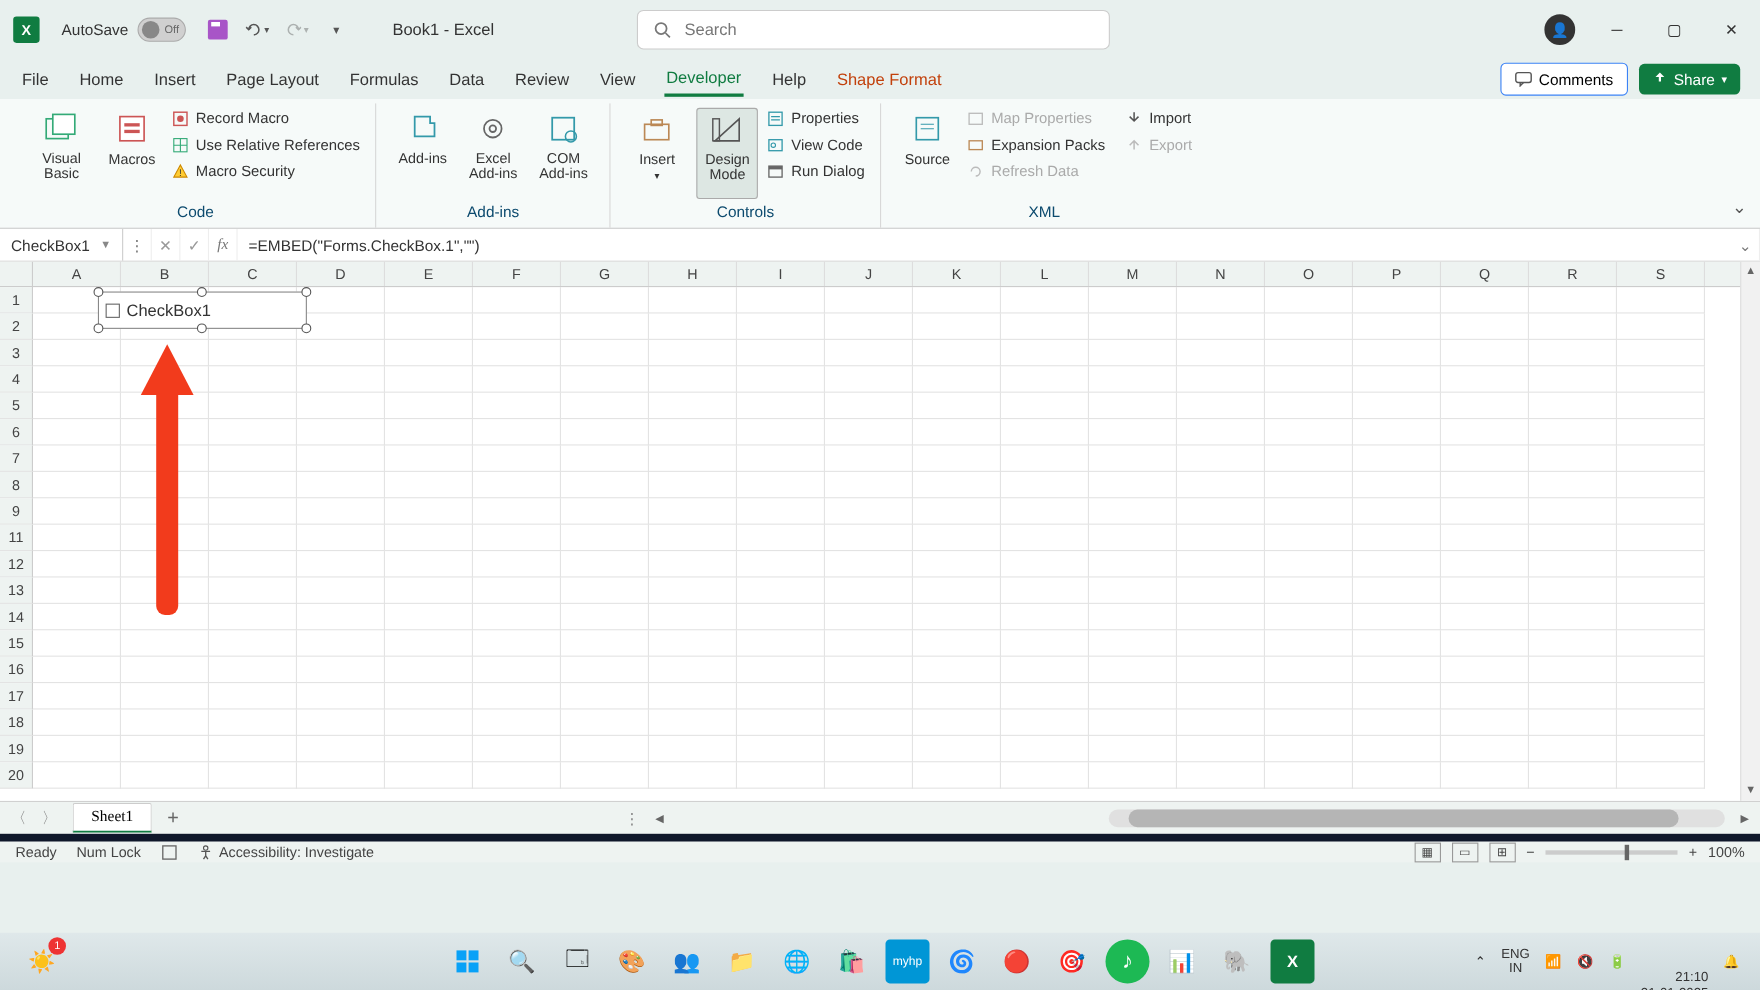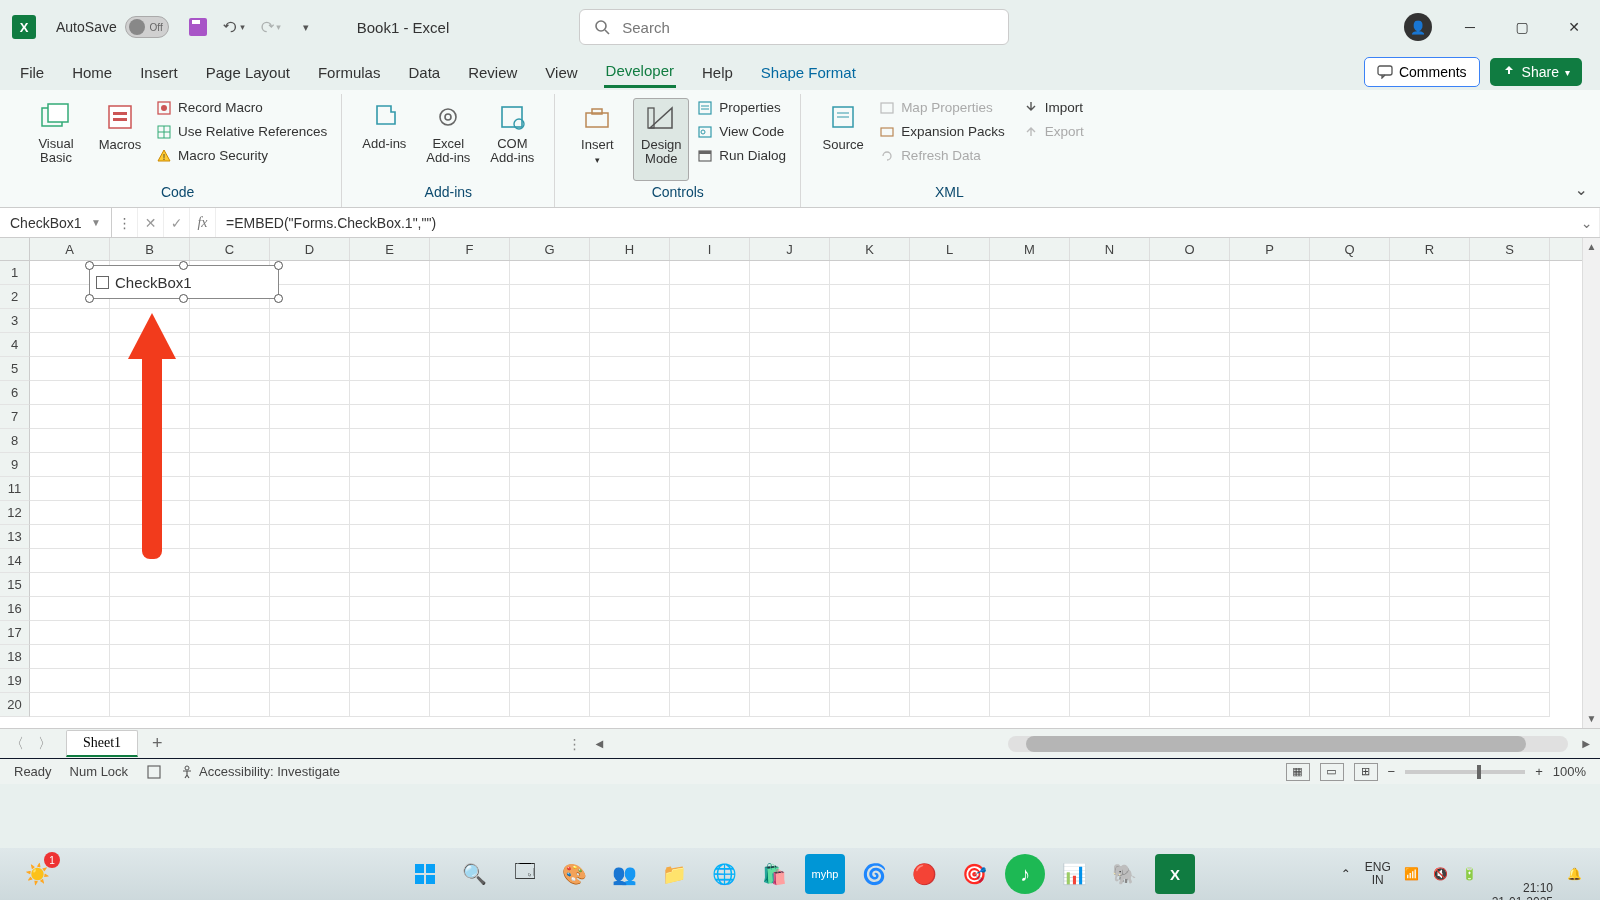--- a/index.html
+++ b/index.html
@@ -19,21 +19,21 @@
 .doc-title { margin-left: 40px; font-size: 15px; color: #333; }
 .search-box { margin-left: 130px; width: 430px; height: 36px; background: #fff; border: 1px solid #ccc; border-radius: 6px; display: flex; align-items: center; padding: 0 14px; gap: 12px; color: #777; font-size: 15px; }
 .title-right { margin-left: auto; display: flex; align-items: center; gap: 24px; }
 .avatar { width: 28px; height: 28px; border-radius: 50%; background: #333; color: #fff; display: flex; align-items: center; justify-content: center; font-size: 13px; }
 .win-btn { width: 28px; height: 28px; display: flex; align-items: center; justify-content: center; color: #333; font-size: 14px; }
 
 
 .ribbon-tabs { height: 36px; display: flex; align-items: center; padding: 0 18px; gap: 24px; font-size: 15px; }
 .tab { color: #333; cursor: pointer; padding: 6px 2px; }
 .tab.active { border-bottom: 3px solid #107c41; color: #107c41; font-weight: 500; }
-.tab.context { color: #0369a1; }
+.tab.context { color: #c2410c; }
 .tabs-right { margin-left: auto; display: flex; gap: 10px; align-items: center; }
 .comments-btn { background: #fff; border: 1px solid #3b82f6; border-radius: 5px; padding: 6px 12px; font-size: 14px; display: flex; align-items: center; gap: 6px; }
 .share-btn { background: #107c41; color: #fff; border-radius: 5px; padding: 6px 12px; font-size: 14px; display: flex; align-items: center; gap: 6px; }
 
 
 .ribbon { height: 118px; background: #f6faf9; border-bottom: 1px solid #ccc; display: flex; padding: 4px 14px 0; position: relative; }
 .group { border-right: 1px solid #d8d8d8; padding: 4px 14px; display: flex; flex-direction: column; }
 .group-body { display: flex; gap: 8px; flex: 1; }
 .big-btn { display: flex; flex-direction: column; align-items: center; justify-content: flex-start; width: 56px; font-size: 13px; color: #333; text-align: center; gap: 3px; padding-top: 2px; cursor: pointer; }
 .big-btn.pressed { background: #dde7e3; border: 1px solid #aaa; border-radius: 3px; }
@@ -78,21 +78,21 @@
 
 
 .sheet-bar { height: 30px; background: #eef3f1; border-top: 1px solid #ccc; display: flex; align-items: center; padding: 0 10px; gap: 14px; font-size: 14px; }
 .sheet-nav { color: #888; }
 .sheet-tab { background: #fff; padding: 4px 16px; border: 1px solid #ccc; border-bottom: 2px solid #107c41; border-radius: 2px 2px 0 0; font-family: Liberation Serif, serif; }
 .add-sheet { color: #666; font-size: 18px; }
 .hscroll { margin-left: auto; width: 560px; height: 16px; background: #e0e0e0; border-radius: 8px; position: relative; }
 .hscroll-thumb { position: absolute; left: 18px; width: 500px; height: 100%; background: #b5b5b5; border-radius: 8px; }
 
 
-.status-bar { height: 26px; background: #eef3f1; border-top: 1px solid #0f172a; display: flex; align-items: center; padding: 0 14px; gap: 18px; font-size: 13px; color: #444; }
+.status-bar { height: 26px; background: #eef3f1; border-top: 7px solid #0f172a; display: flex; align-items: center; padding: 0 14px; gap: 18px; font-size: 13px; color: #444; }
 .status-right { margin-left: auto; display: flex; align-items: center; gap: 10px; }
 .view-btn { width: 24px; height: 18px; border: 1px solid #999; display: flex; align-items: center; justify-content: center; font-size: 11px; }
 .zoom-slider { width: 120px; height: 4px; background: #ccc; position: relative; }
 .zoom-thumb { width: 4px; height: 14px; background: #666; position: absolute; left: 60%; top: -5px; }
 
 
 .taskbar { position: absolute; bottom: 0; left: 0; right: 0; height: 52px; background: linear-gradient(#dfe8ea, #cdd9dc); display: flex; align-items: center; padding: 0 18px; gap: 12px; }
 .tb-center { position: absolute; left: 50%; transform: translateX(-50%); display: flex; gap: 10px; }
 .tb-ic { width: 40px; height: 40px; border-radius: 6px; display: flex; align-items: center; justify-content: center; font-size: 20px; }
 .tb-right { margin-left: auto; display: flex; align-items: center; gap: 14px; font-size: 12px; color: #333; }

